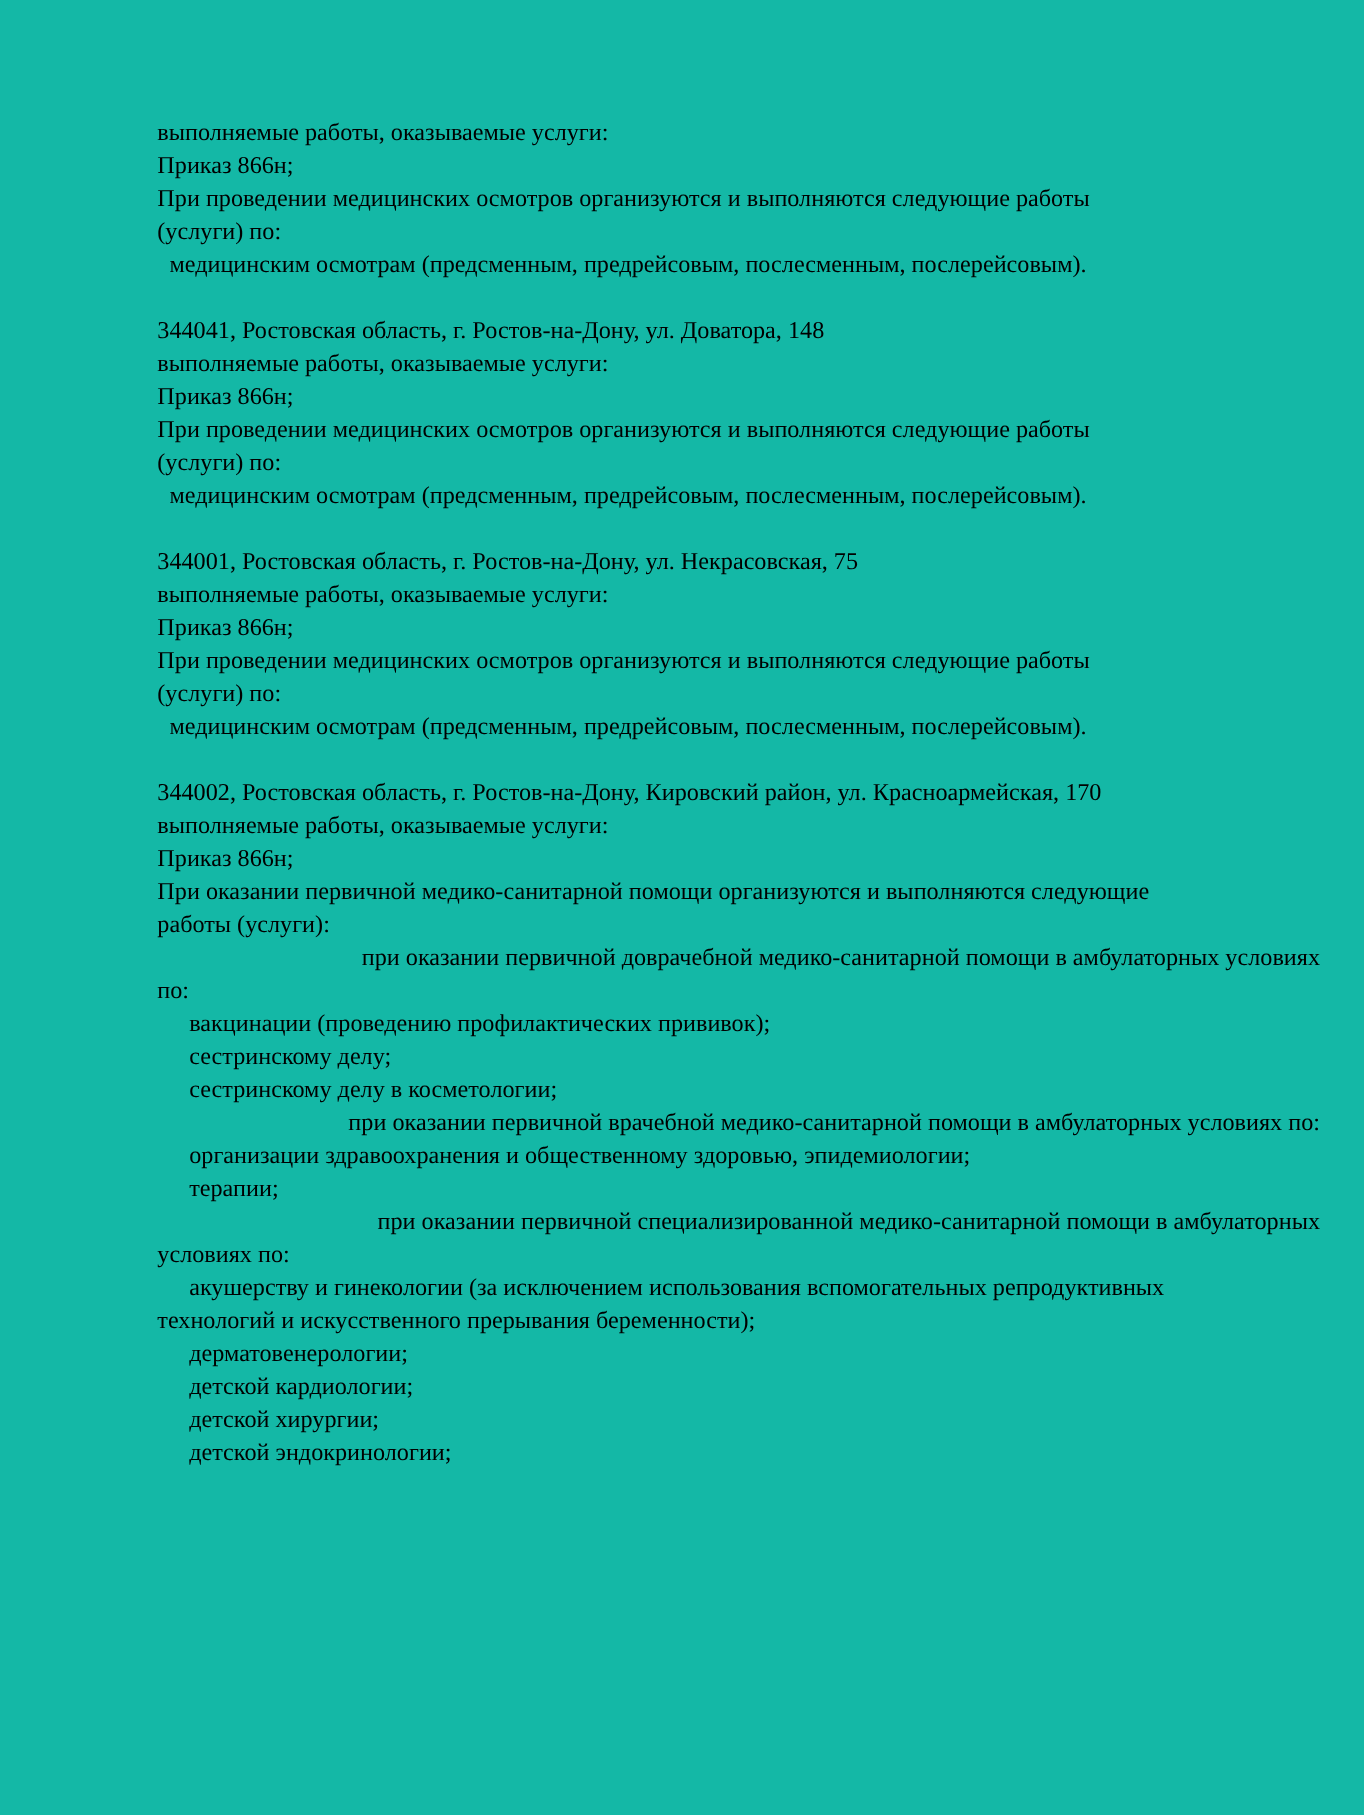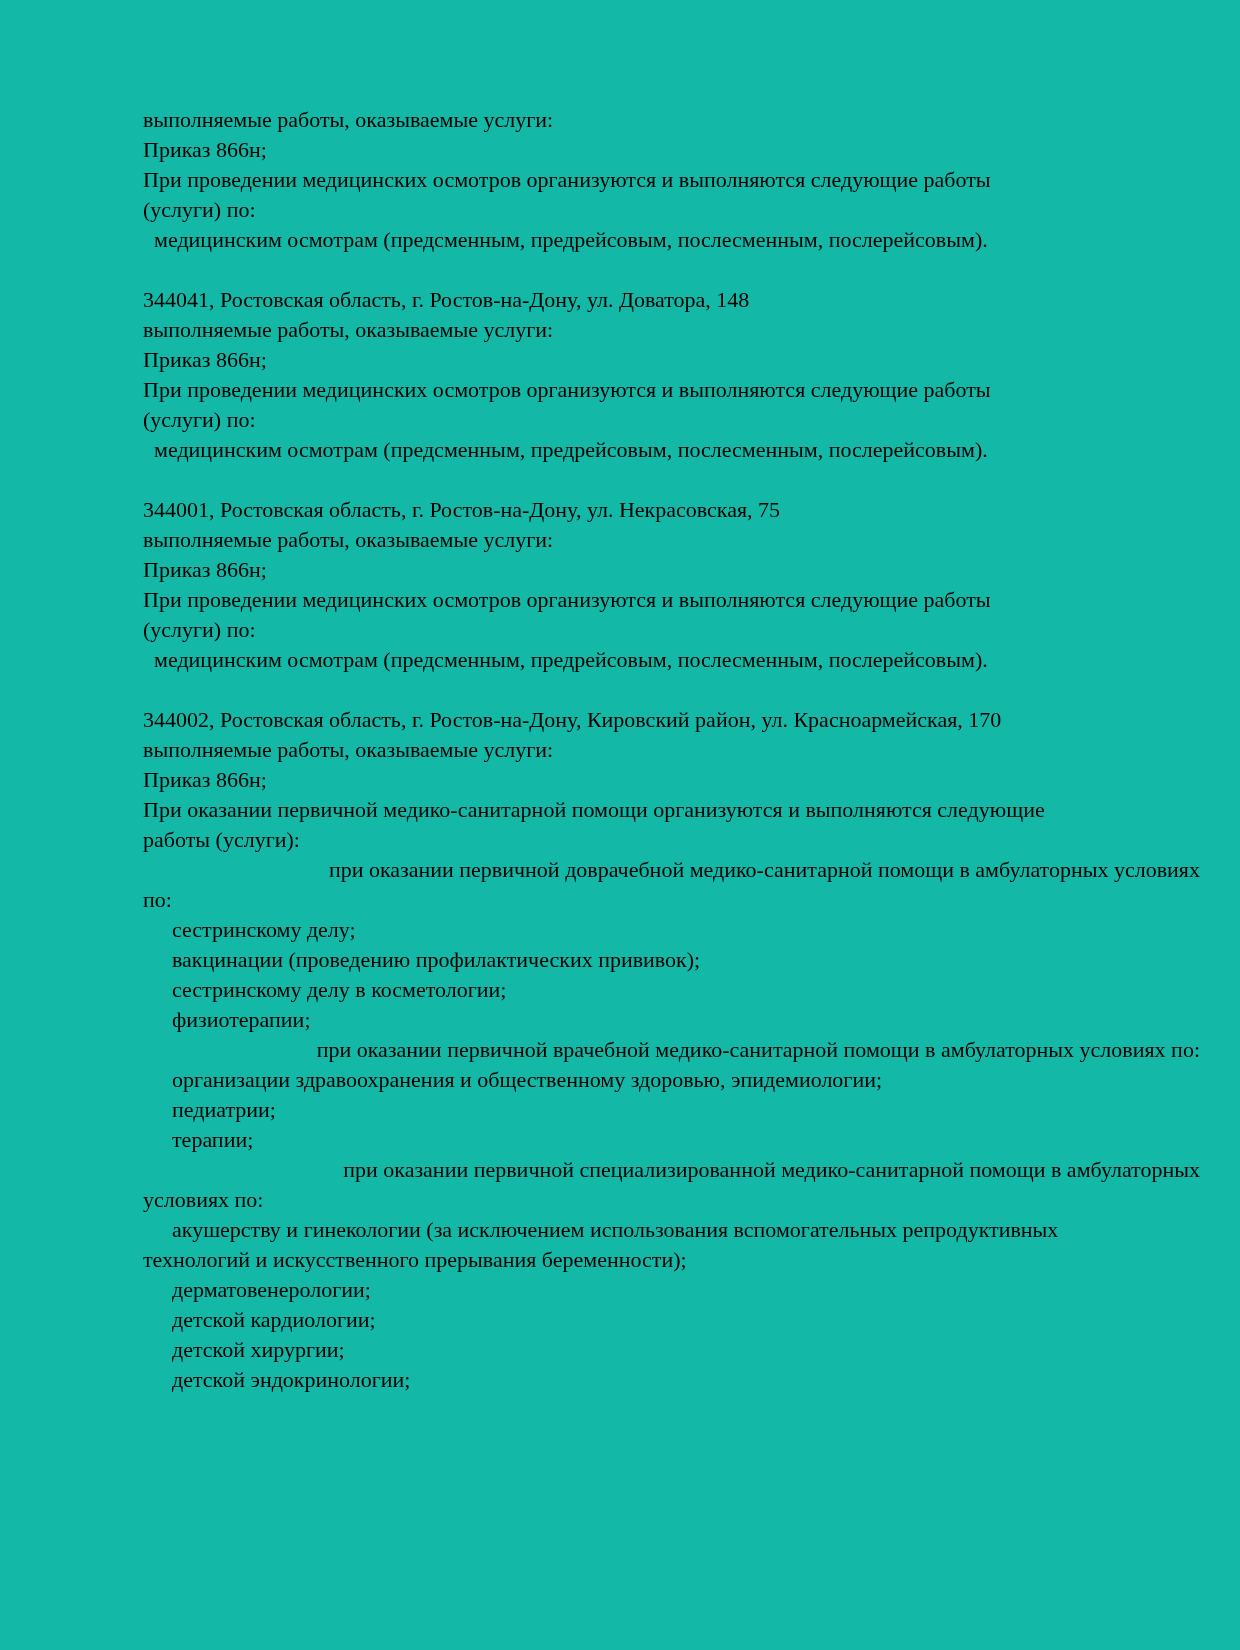--- a/index.html
+++ b/index.html
@@ -72,27 +72,25 @@
         <div class="line ind-1">медицинским осмотрам (предсменным, предрейсовым, послесменным, послерейсовым).</div>
       </section>
       <section class="doc-section">
         <div class="line ind-0">344002, Ростовская область, г. Ростов-на-Дону, Кировский район, ул. Красноармейская, 170</div>
         <div class="line ind-0">выполняемые работы, оказываемые услуги:</div>
         <div class="line ind-0">Приказ 866н;</div>
         <div class="line ind-0">При оказании первичной медико-санитарной помощи организуются и выполняются следующие</div>
         <div class="line ind-0">работы (услуги):</div>
         <div class="line ind-2">при оказании первичной доврачебной медико-санитарной помощи в амбулаторных условиях</div>
         <div class="line ind-0">по:</div>
+        <div class="line ind-3">вакцинации (проведению профилактических прививок);</div>
         <div class="line ind-3">сестринскому делу;</div>
-        <div class="line ind-3">вакцинации (проведению профилактических прививок);</div>
         <div class="line ind-3">сестринскому делу в косметологии;</div>
-        <div class="line ind-3">физиотерапии;</div>
         <div class="line ind-2">при оказании первичной врачебной медико-санитарной помощи в амбулаторных условиях по:</div>
         <div class="line ind-3">организации здравоохранения и общественному здоровью, эпидемиологии;</div>
-        <div class="line ind-3">педиатрии;</div>
         <div class="line ind-3">терапии;</div>
         <div class="line ind-2">при оказании первичной специализированной медико-санитарной помощи в амбулаторных</div>
         <div class="line ind-0">условиях по:</div>
         <div class="line ind-3">акушерству и гинекологии (за исключением использования вспомогательных репродуктивных</div>
         <div class="line ind-0">технологий и искусственного прерывания беременности);</div>
         <div class="line ind-3">дерматовенерологии;</div>
         <div class="line ind-3">детской кардиологии;</div>
         <div class="line ind-3">детской хирургии;</div>
         <div class="line ind-3">детской эндокринологии;</div>
       </section>

